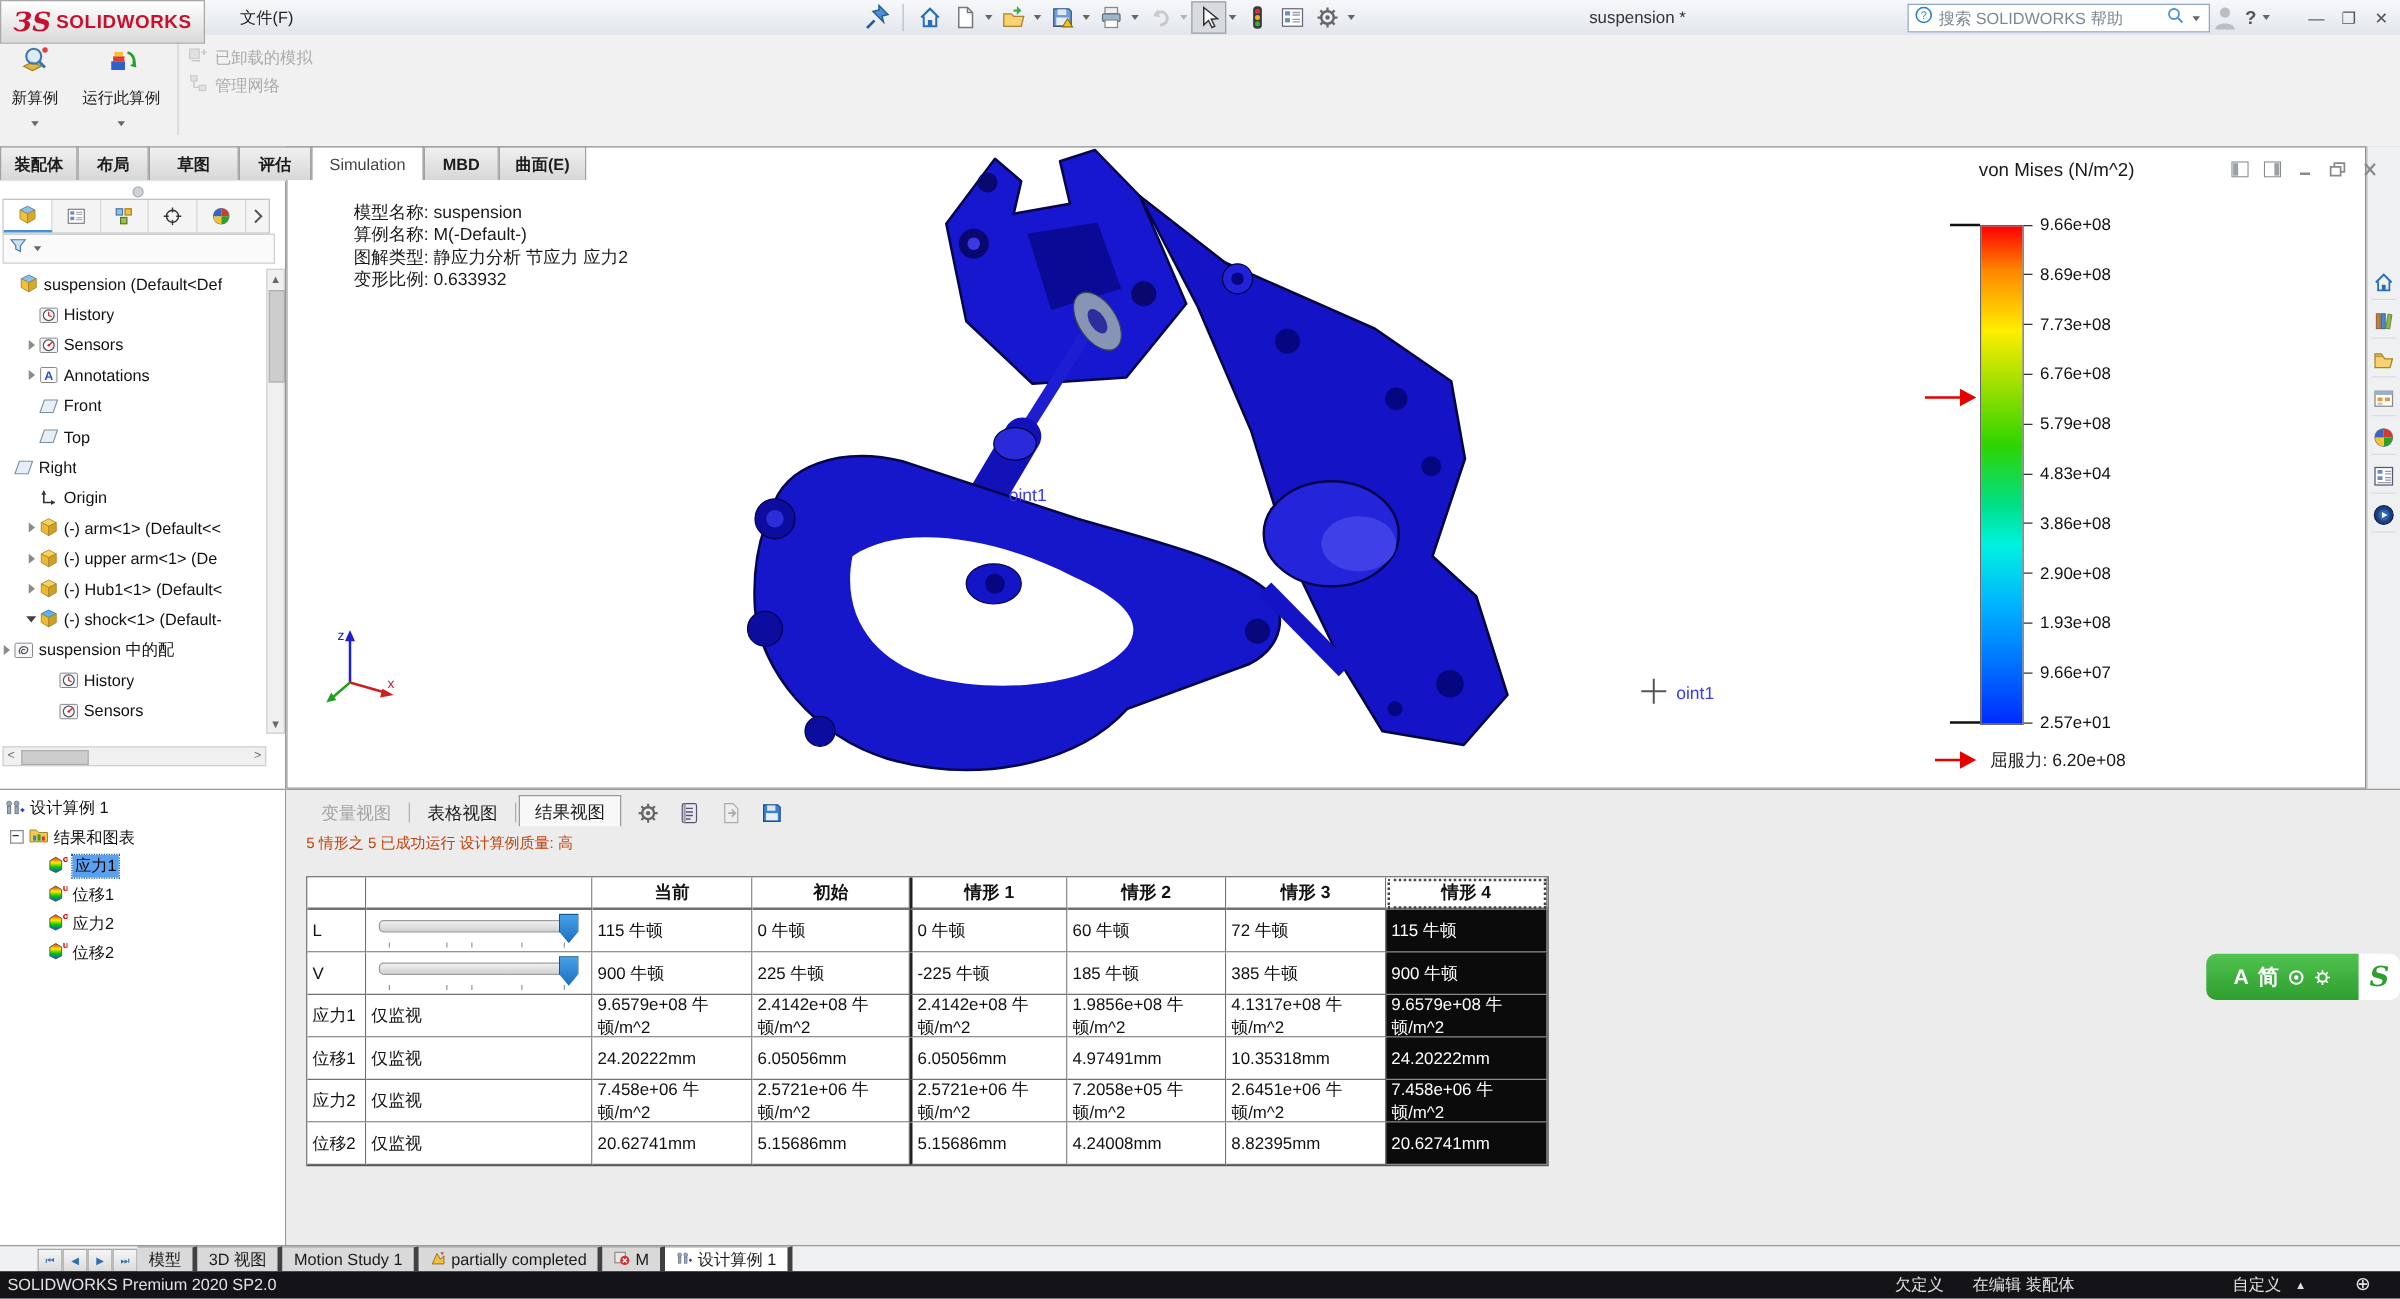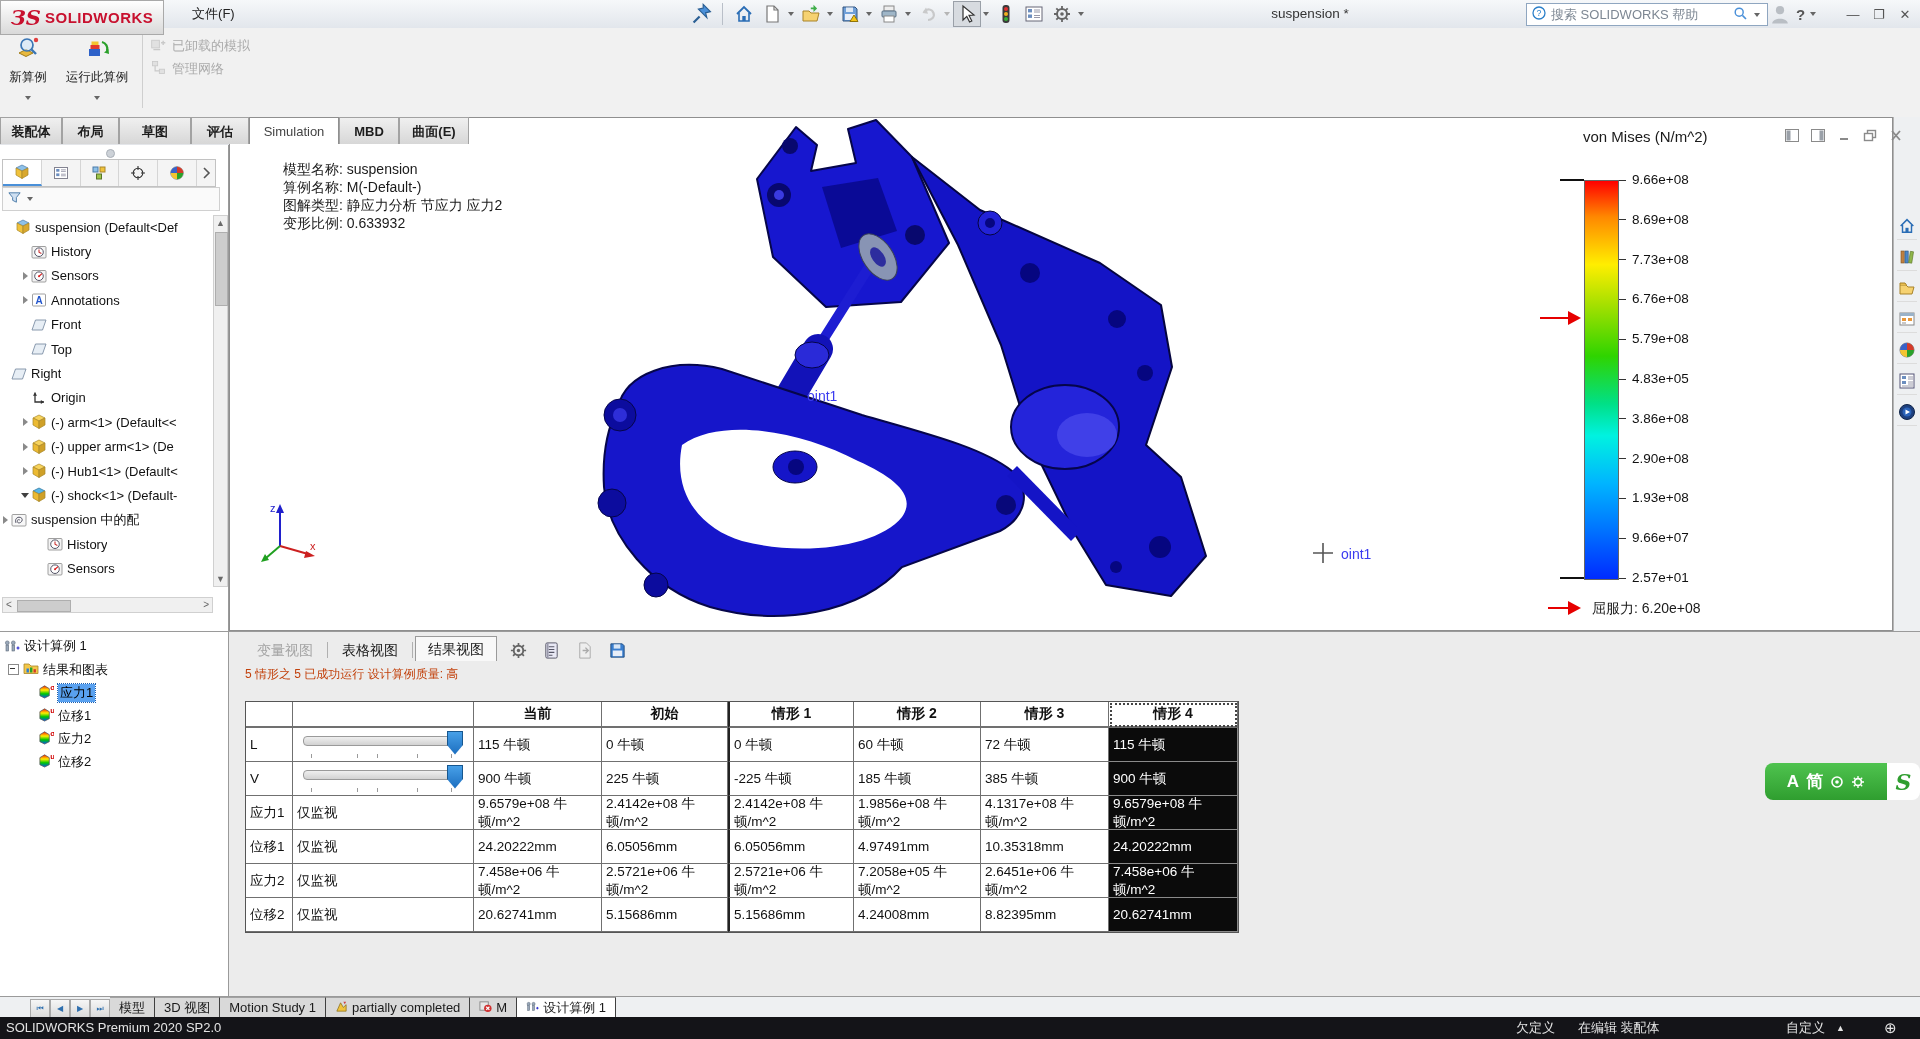--- a/index.html
+++ b/index.html
@@ -143,21 +143,21 @@
     clip-path:polygon(0 0,100% 0,100% 60%,50% 100%,0 60%);}
   .stick{position:absolute;top:24px;width:1px;height:4px;background:#9a9a9a;}
 
   
   #sheetbar{left:0;top:996px;width:1920px;height:21px;background:#eef0f2;border-top:1px solid #9a9a9a;box-sizing:border-box;display:flex;align-items:stretch;}
   #sheetnav{display:flex;margin-left:30px;}
   .snav{width:18px;height:17px;margin-top:2px;background:linear-gradient(#f6f6f6,#dadada);
     border:1px solid #a8a8a8;display:flex;align-items:center;justify-content:center;
     font-size:8px;color:#2f6fae;}
   .stab{display:flex;align-items:center;gap:4px;padding:0 9px;font-size:13px;color:#1a1a1a;
-    background:#d9d9d9;border-right:1px solid #404040;border-top:1px solid #a2a2a2;white-space:nowrap;}
+    background:#d9d9d9;border-right:4px solid #404040;border-top:1px solid #a2a2a2;white-space:nowrap;}
   .stab.active{background:#fff;}
   .stab svg{width:13px;height:13px;}
   #sheetbar .filler{flex:1;}
 
   
   #statusbar{left:0;top:1017px;width:1920px;height:22px;background:#141418;color:#e3e3e3;font-size:13px;}
   #statusbar .sl{position:absolute;left:6px;top:0;line-height:22px;}
   .sbitem{position:absolute;top:0;line-height:22px;}
 
   
@@ -415,21 +415,21 @@
       <div class="ltick abs" style="left: 1632px; top: 172px;">9.66e+08</div>
       <div class="ltickdash abs" style="left: 1619px; top: 219.3px;"></div>
       <div class="ltick abs" style="left: 1632px; top: 211.8px;">8.69e+08</div>
       <div class="ltickdash abs" style="left: 1619px; top: 259.1px;"></div>
       <div class="ltick abs" style="left: 1632px; top: 251.6px;">7.73e+08</div>
       <div class="ltickdash abs" style="left: 1619px; top: 298.9px;"></div>
       <div class="ltick abs" style="left: 1632px; top: 291.4px;">6.76e+08</div>
       <div class="ltickdash abs" style="left: 1619px; top: 338.7px;"></div>
       <div class="ltick abs" style="left: 1632px; top: 331.2px;">5.79e+08</div>
       <div class="ltickdash abs" style="left: 1619px; top: 378.5px;"></div>
-      <div class="ltick abs" style="left: 1632px; top: 371px;">4.83e+05</div>
+      <div class="ltick abs" style="left: 1632px; top: 371px;">4.83e+04</div>
       <div class="ltickdash abs" style="left: 1619px; top: 418.3px;"></div>
       <div class="ltick abs" style="left: 1632px; top: 410.8px;">3.86e+08</div>
       <div class="ltickdash abs" style="left: 1619px; top: 458.1px;"></div>
       <div class="ltick abs" style="left: 1632px; top: 450.6px;">2.90e+08</div>
       <div class="ltickdash abs" style="left: 1619px; top: 497.9px;"></div>
       <div class="ltick abs" style="left: 1632px; top: 490.4px;">1.93e+08</div>
       <div class="ltickdash abs" style="left: 1619px; top: 537.7px;"></div>
       <div class="ltick abs" style="left: 1632px; top: 530.2px;">9.66e+07</div>
       <div class="ltickdash abs" style="left: 1619px; top: 577.5px;"></div>
       <div class="ltick abs" style="left: 1632px; top: 570px;">2.57e+01</div>

